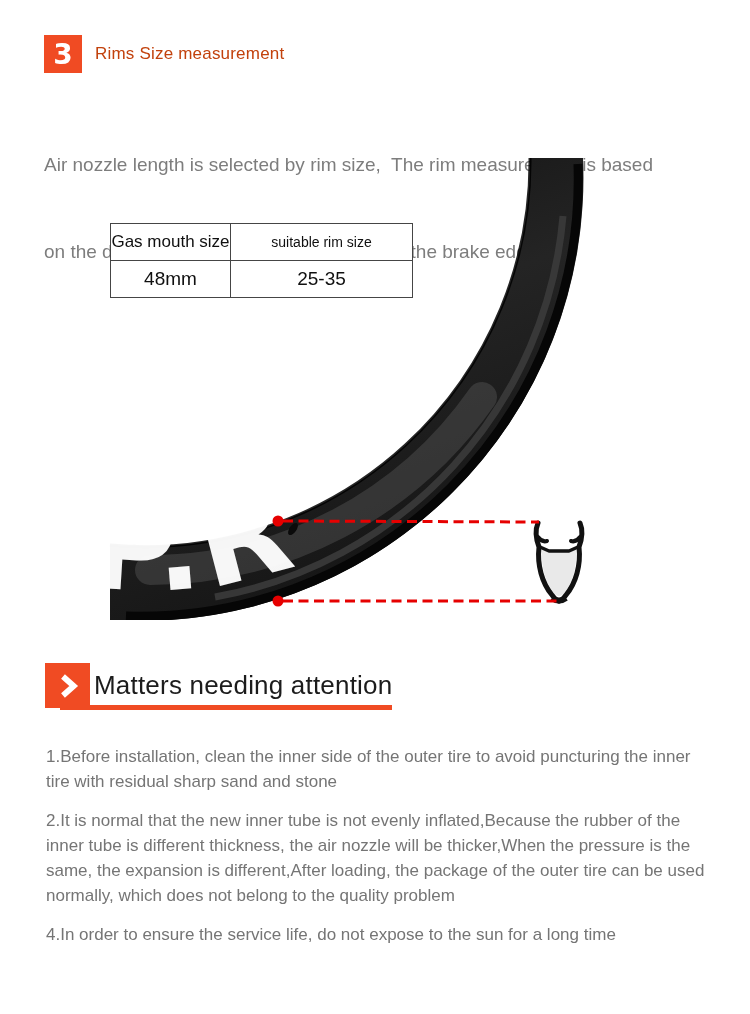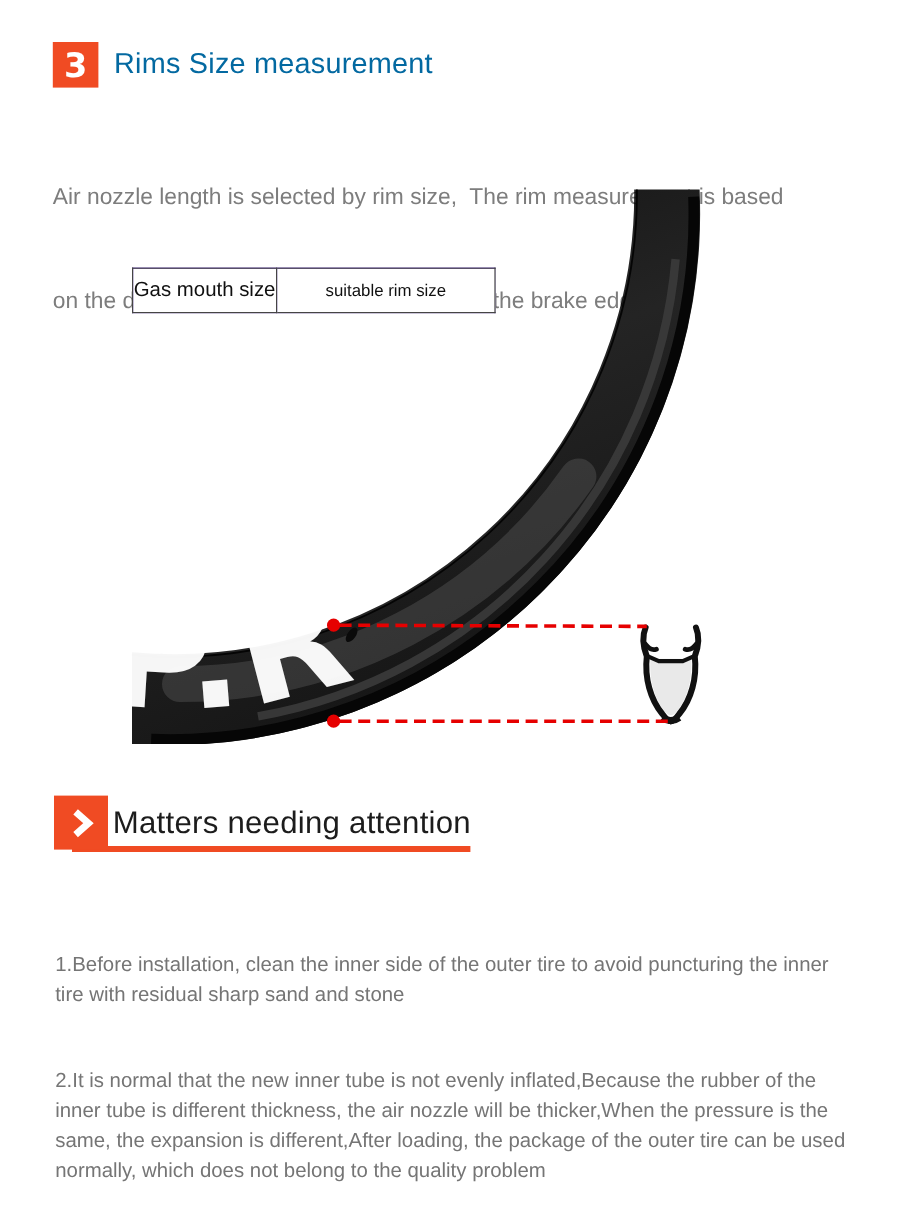--- a/index.html
+++ b/index.html
@@ -9,21 +9,21 @@
     font-family:"Liberation Sans", sans-serif;
   }
 
   
   .sec-header { position:absolute; left:44px; top:35px; display:flex; align-items:center; }
   .num-badge {
     width:38px; height:38px; background:#f04b23; color:#fff;
     font-size:28px; font-weight:bold; display:flex; align-items:center; justify-content:center;
     font-family:"DejaVu Sans", sans-serif;
   }
-  .sec-title { margin-left:13px; font-size:24px; color:#0369a1; letter-spacing:0.2px; }
+  .sec-title { margin-left:13px; font-size:17px; color:#c2410c; letter-spacing:0.2px; }
 
   
   .intro {
     position:absolute; left:44px; top:92px; width:680px;
     font-size:19px; line-height:29px; color:#7d7d7d; white-space:pre-wrap;
   }
 
   
   .size-table { position:absolute; left:110px; top:181px; border-collapse:collapse; background:#8b5cf6;margin-top:42px; }
   .size-table th, .size-table td {
@@ -45,21 +45,21 @@
     position:absolute; left:45px; top:663px; width:45px; height:45px; background:#f04b23;
     display:flex; align-items:center; justify-content:center;
   }
   .attn-title {
     position:absolute; left:94px; top:663px; height:45px; display:flex; align-items:center;
     font-size:26px; color:#1c1c1c; letter-spacing:0.2px;
   }
 
   
   .attn-list { position:absolute; left:46px; top:744px; width:662px; }
-  .attn-item { font-size:17px; line-height:25px; color:#757575; margin-bottom:14px;margin-top:47px; }
+  .attn-item { font-size:17px; line-height:25px; color:#757575; margin-bottom:14px; }
 </style>
 </head>
 <body>
 
 <div class="sec-header">
   <div class="num-badge">3</div>
   <div class="sec-title">Rims Size measurement</div>
 </div>
 
 <div class="intro">
@@ -108,27 +108,32 @@
 </svg>
 
 <table class="size-table">
   <thead>
     <tr>
       <th class="col-a hdr-a">Gas mouth size</th>
       <th class="col-b hdr-b">suitable rim size</th>
     </tr>
   </thead>
   <tbody>
+    <tr>
+      <td>48mm</td>
+      <td>25-35</td>
+    </tr>
   </tbody>
 </table>
 
 <div class="attn-bar"></div>
 <div class="attn-badge">
   <svg width="30" height="30" viewBox="0 0 24 24">
     <path d="M8 4.4 L16.6 12 L8 19.6" stroke="#ffffff" stroke-width="4.6" fill="none"></path>
   </svg>
 </div>
 <div class="attn-title">Matters needing attention</div>
 
 <div class="attn-list">
   <div class="attn-item">1.Before installation, clean the inner side of the outer tire to avoid puncturing the inner tire with residual sharp sand and stone</div>
   <div class="attn-item">2.It is normal that the new inner tube is not evenly inflated,Because the rubber of the inner tube is different thickness, the air nozzle will be thicker,When the pressure is the same, the expansion is different,After loading, the package of the outer tire can be used normally, which does not belong to the quality problem</div>
+  <div class="attn-item">4.In order to ensure the service life, do not expose to the sun for a long time</div>
 </div>
 
 </body></html>

